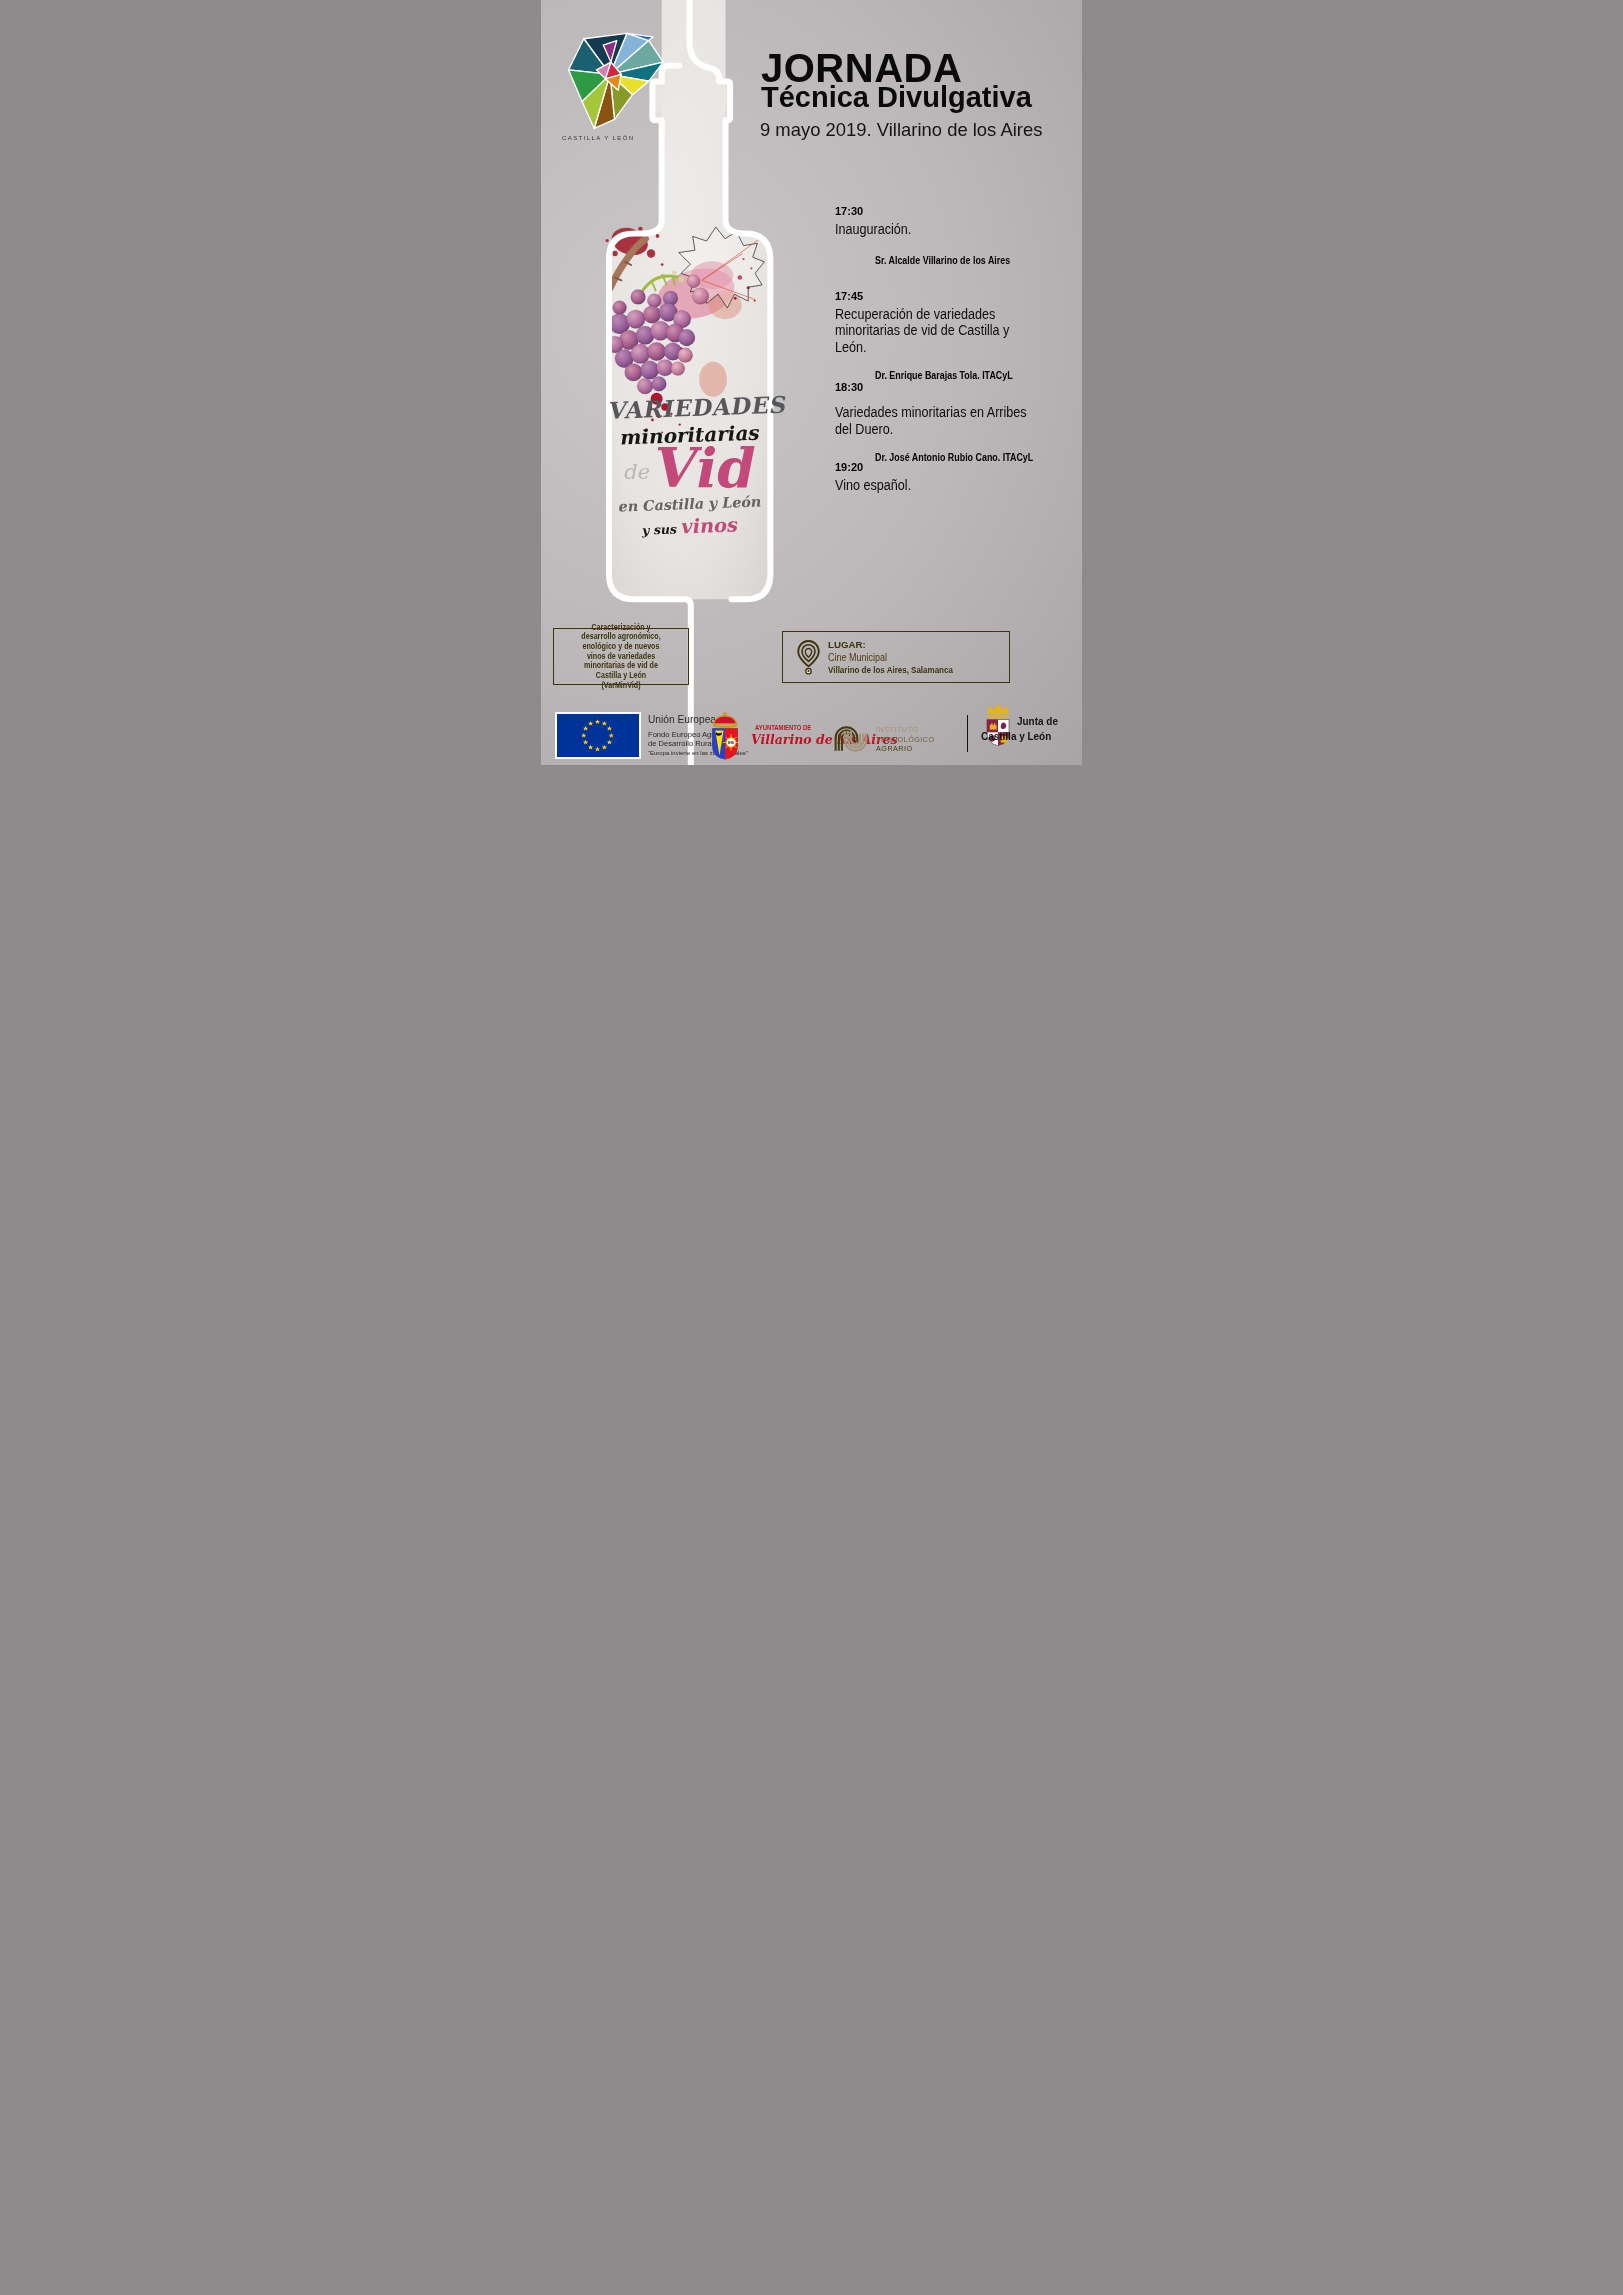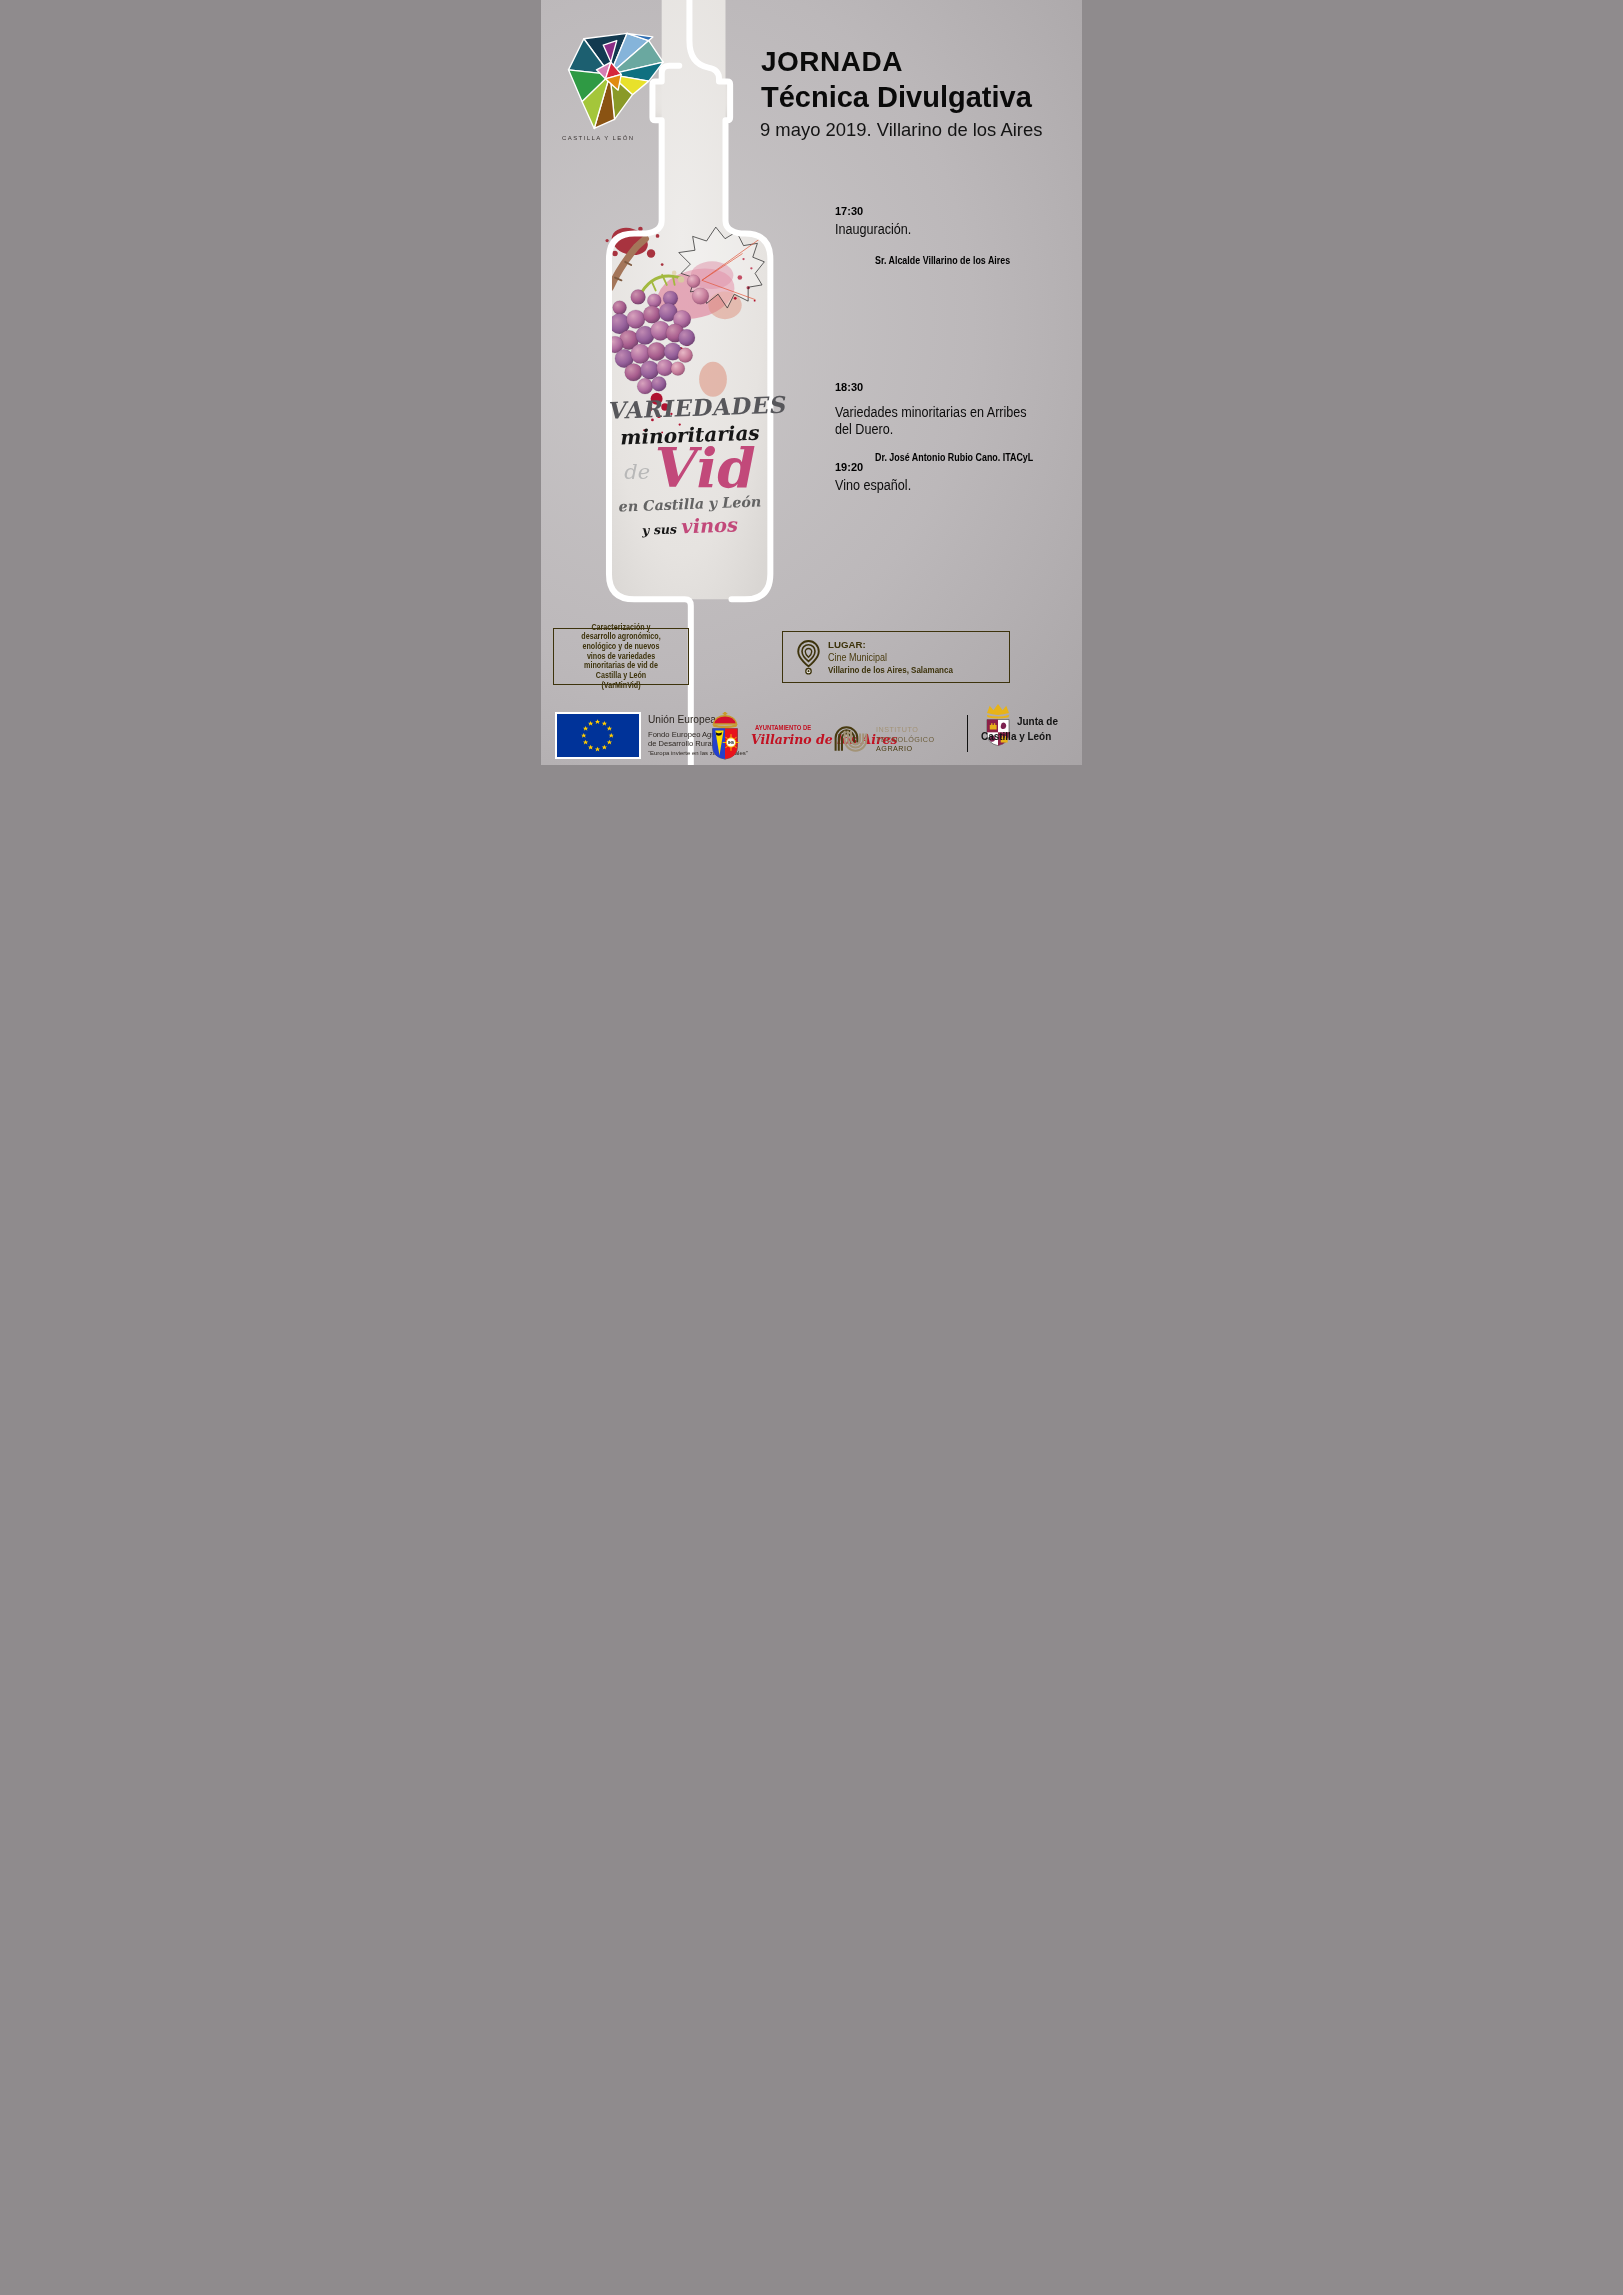--- a/index.html
+++ b/index.html
@@ -2,21 +2,21 @@
 <html style="font-size:7.4px"><head>
 <meta charset="utf-8">
 <style>
   html,body{margin:0;padding:0;background:#8f8b8d;font-family:"Liberation Sans",sans-serif;}
   #poster{
     position:relative;width:541px;height:765px;margin:0 auto;overflow:hidden;
     background:radial-gradient(694px 786px at 22% 42%, #cac7c8 0%, #bcb8ba 45%, #aba7a9 78%, #a09c9e 100%);
   }
   .abs{position:absolute;}
   
-  .title1{font-size:28px;font-weight:700;color:#0a0a0a;letter-spacing:0.5px;line-height:1;}
+  .title1{font-size:40px;font-weight:700;color:#0a0a0a;letter-spacing:0.5px;line-height:1;}
   .title2{font-size:29px;font-weight:700;color:#0a0a0a;line-height:1;}
   .dateline{font-size:19px;font-weight:400;color:#141414;display:inline-block;transform:scaleX(.97);transform-origin:left;}
   
   .sch-time{font-size:11px;font-weight:700;color:#000;line-height:1;}
   .sch-title{font-size:14px;line-height:1.18;color:#0c0c0c;}
   .sch-title span{display:inline-block;transform:scaleX(.9);transform-origin:left;}
   .sch-speaker{font-size:10.6px;font-weight:700;color:#000;margin-top:11px;padding-left:40px;}
   .sch-speaker span{display:inline-block;transform:scaleX(.84);transform-origin:left;}
   .sch-item{position:absolute;left:294px;width:231px;}
   
@@ -215,20 +215,28 @@
   <div class="abs" style="left:219px;top:119px;">
     <span class="dateline">9 mayo 2019. Villarino de los Aires</span>
   </div>
 
   <div class="sch-item" style="top:206px;">
     <div class="sch-time">17:30</div>
     <div class="sch-title" style="margin-top:3.7px;"><span>Inauguración.</span></div>
     <div class="sch-speaker" style="margin-top:16.7px;"><span>Sr. Alcalde Villarino de los Aires</span></div>
   </div>
 
+  <div class="sch-item" style="top:291px;">
+    <div class="sch-time">17:45</div>
+    <div class="sch-title" style="margin-top:3.7px;">
+      <span>Recuperación de variedades</span><br>
+      <span>minoritarias de vid de Castilla y León.</span>
+    </div>
+    <div class="sch-speaker" style="margin-top:14px;"><span>Dr. Enrique Barajas Tola. ITACyL</span></div>
+  </div>
 
   <div class="sch-item" style="top:382px;">
     <div class="sch-time">18:30</div>
     <div class="sch-title" style="margin-top:11px;text-decoration:underline;">
       <span>Variedades minoritarias en Arribes</span><br>
       <span>del Duero.</span>
     </div>
     <div class="sch-speaker" style="margin-top:14px;"><span>Dr. José Antonio Rubio Cano. ITACyL</span></div>
   </div>
 

